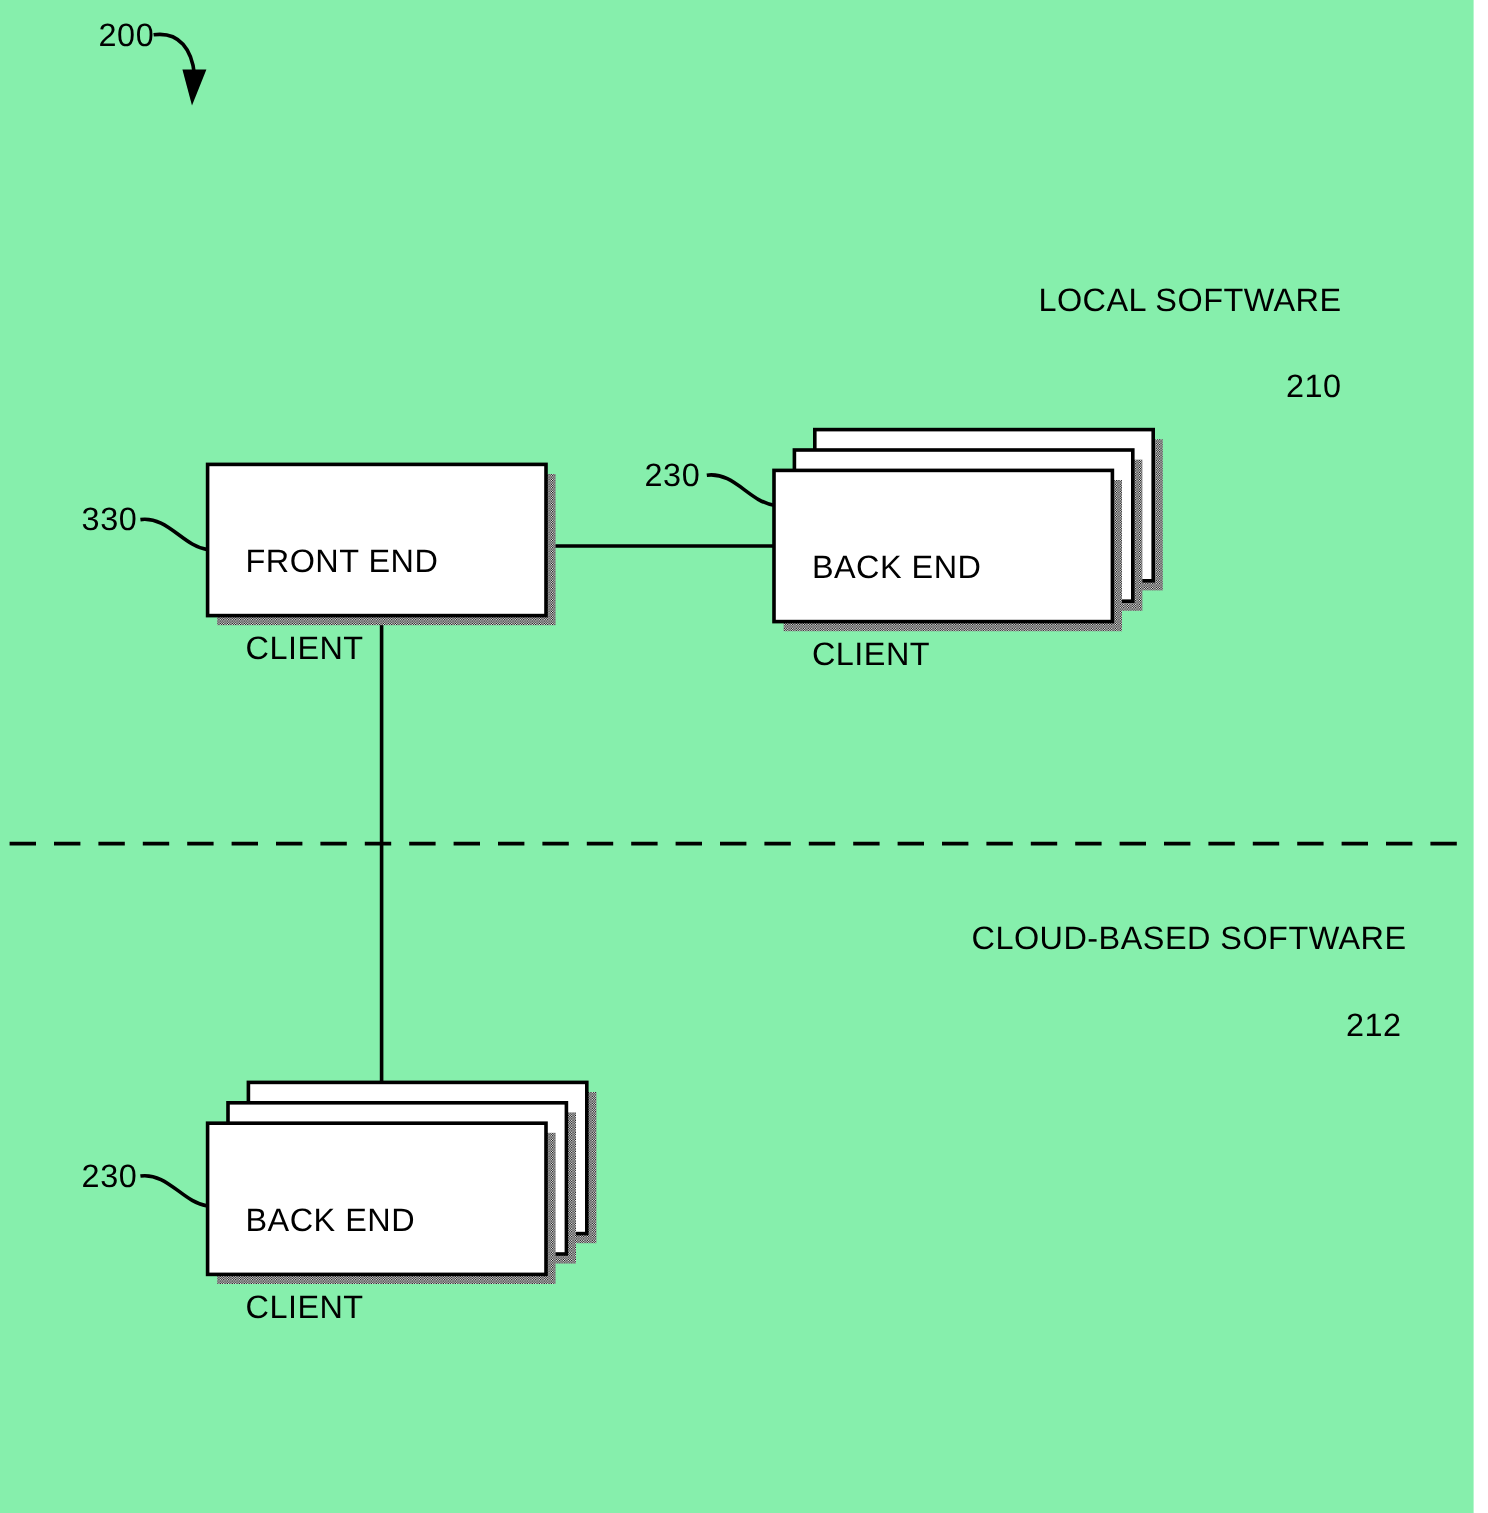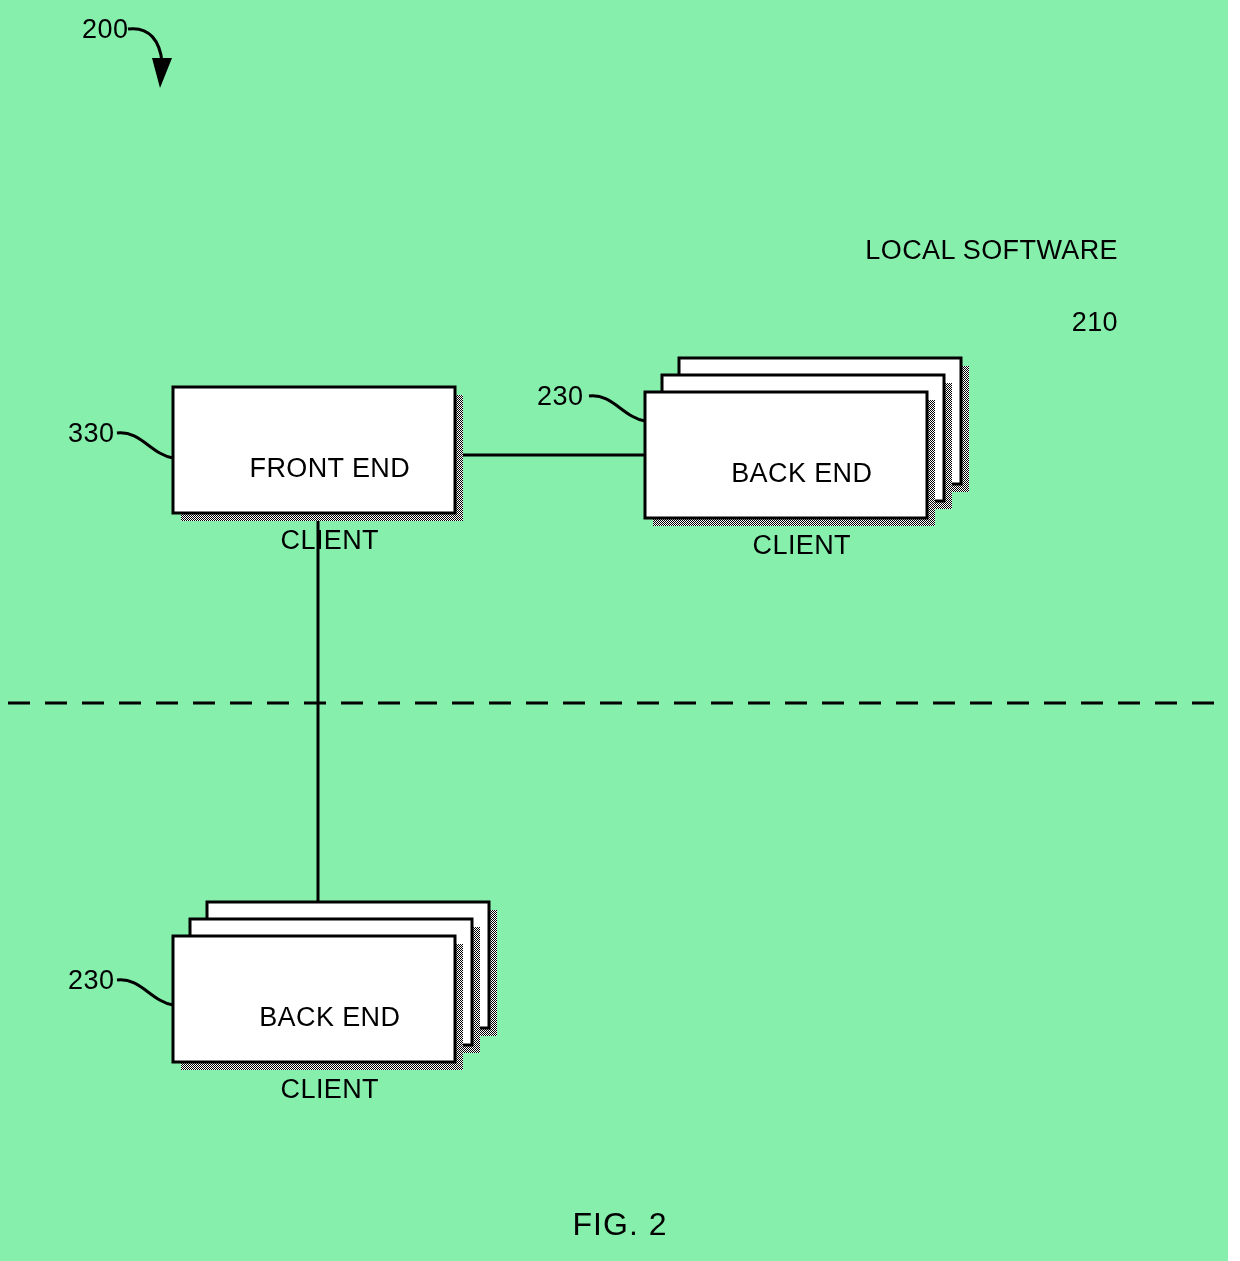--- a/index.html
+++ b/index.html
@@ -31,21 +31,21 @@
     white-space: pre;
     letter-spacing: 0.4px;
     color: #000000;
   }
   .ref-num {
     font-size: 27px;
     letter-spacing: 0.5px;
   }
   .box-label {
     font-size: 27px;
-    text-align: center;
+    text-align: left;
     line-height: 36px;
   }
   .region-label {
     font-size: 27px;
     text-align: right;
     line-height: 36px;
   }
   .region-label .num {
     text-underline-offset: 3px;
   }
@@ -127,20 +127,24 @@
     </g>
   </svg>
 
   <div class="fig-text ref-num" style="left:82px; top:14px;">200</div>
 
   <div class="fig-text region-label" style="left:828px; top:196px; width:290px;">
     <span>LOCAL SOFTWARE</span><br>
     <span class="num">210</span>
   </div>
 
+  <div class="fig-text region-label" style="left:778px; top:728px; width:390px;">
+    <span>CLOUD-BASED SOFTWARE</span><br>
+    <span class="num">212</span>
+  </div>
 
   <div class="fig-text box-label" style="left:173px; top:414px; width:282px;">
     <span>FRONT END</span><br>
     <span>CLIENT</span>
   </div>
 
   <div class="fig-text ref-num" style="left:68px; top:418px;">330</div>
 
   <div class="fig-text box-label" style="left:645px; top:419px; width:282px;">
     <span>BACK END</span><br>
@@ -149,15 +153,14 @@
 
   <div class="fig-text ref-num" style="left:537px; top:381px;">230</div>
 
   <div class="fig-text box-label" style="left:173px; top:963px; width:282px;">
     <span>BACK END</span><br>
     <span>CLIENT</span>
   </div>
 
   <div class="fig-text ref-num" style="left:68px; top:965px;">230</div>
 
-  <div class="fig-text fig-caption" style="left:0px; top:1206px; width:1240px; text-align:center;">FIG. 2</div>
 
 </div>
 
 </body></html>

